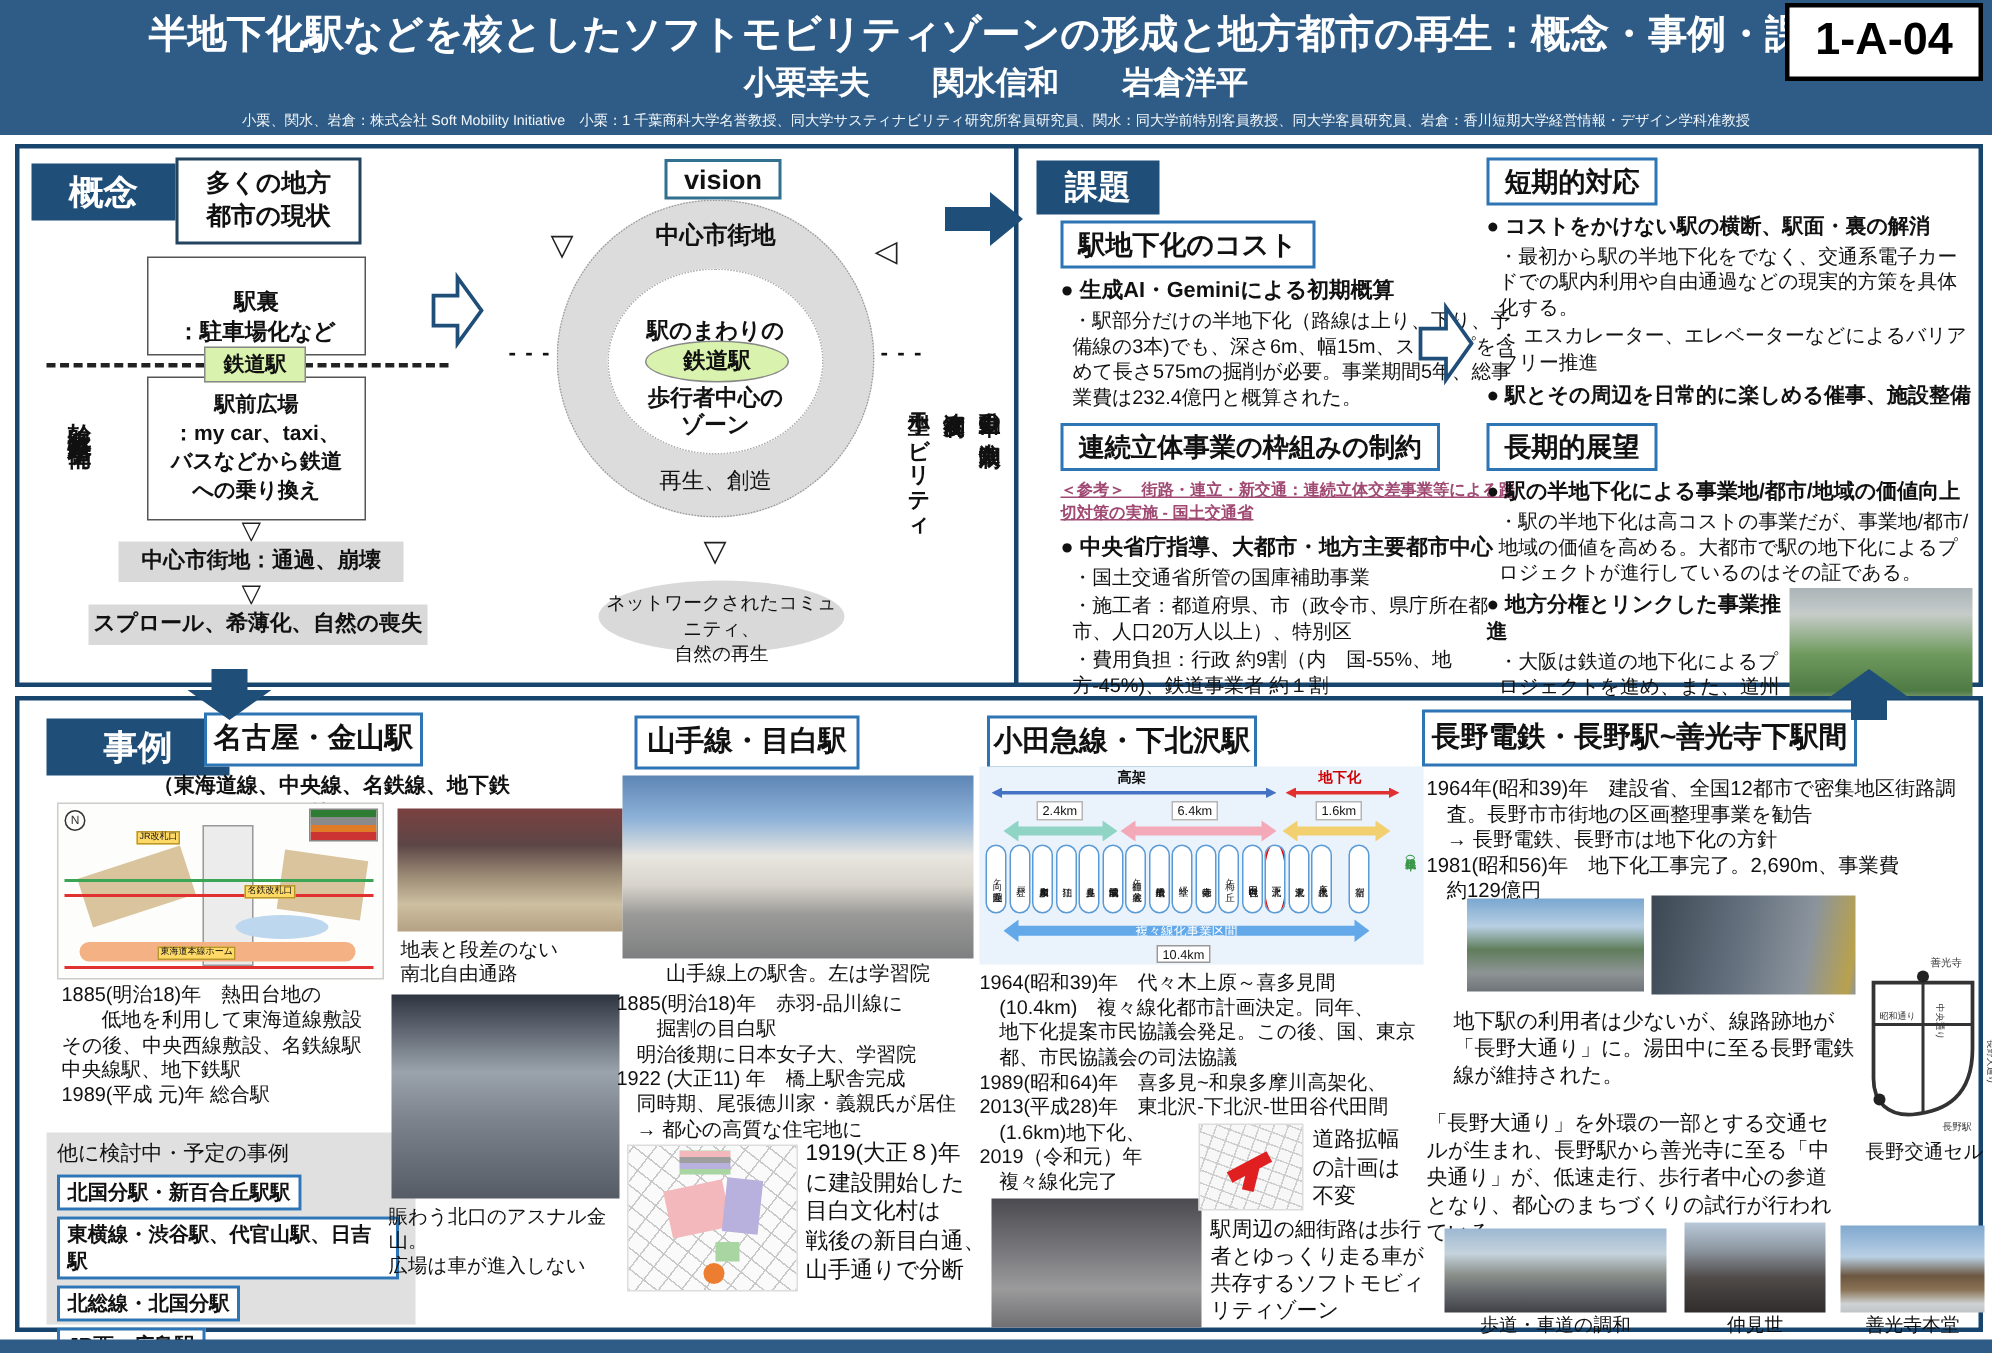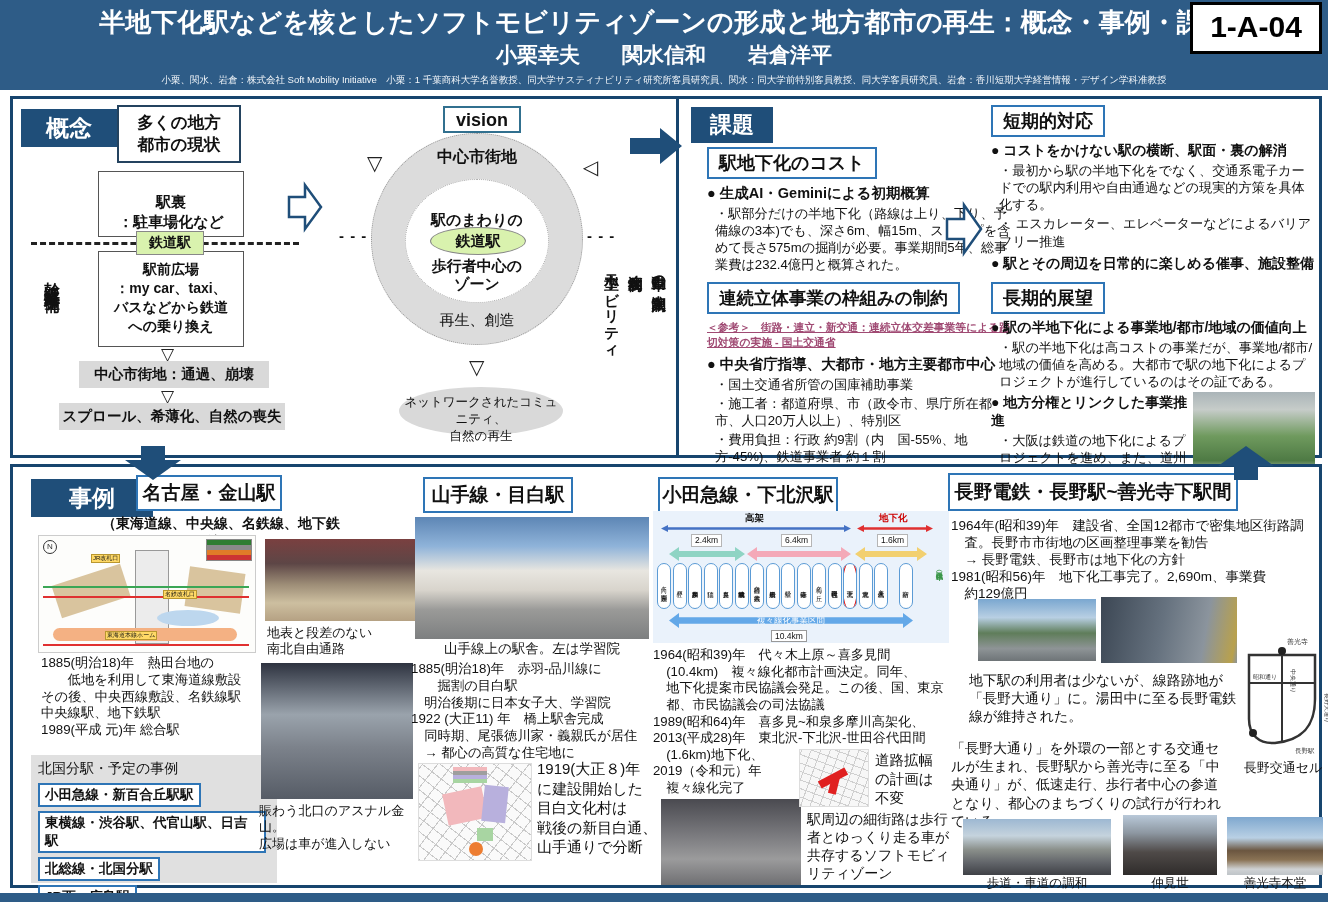--- a/index.html
+++ b/index.html
@@ -254,22 +254,22 @@
       <div class="mn-label" style="left:66px;top:95px;">東海道本線ホーム</div>
     </div>
 
     <div class="abs hist preline" style="left:28px;top:188px;width:236px;">1885(明治18)年　熱田台地の
 　　低地を利用して東海道線敷設
 その後、中央西線敷設、名鉄線駅
 中央線駅、地下鉄駅
 1989(平成 元)年 総合駅</div>
 
     <div class="abs others-box">
-      <div class="others-title">北国分駅・予定の事例</div>
-      <div><span class="other-item">小田急線・新百合丘駅駅</span></div>
+      <div class="others-title">他に検討中・予定の事例</div>
+      <div><span class="other-item">北国分駅・新百合丘駅駅</span></div>
       <div><span class="other-item">東横線・渋谷駅、代官山駅、日吉駅</span></div>
       <div>
         <span class="other-item">北総線・北国分駅</span>
         <span class="other-item">JR西・広島駅</span>
       </div>
     </div>
 
     <span class="photo ph-concourse abs" style="left:252px;top:72px;"></span>
     <div class="abs cap preline" style="left:254px;top:158px;width:150px;">地表と段差のない
 南北自由通路</div>

